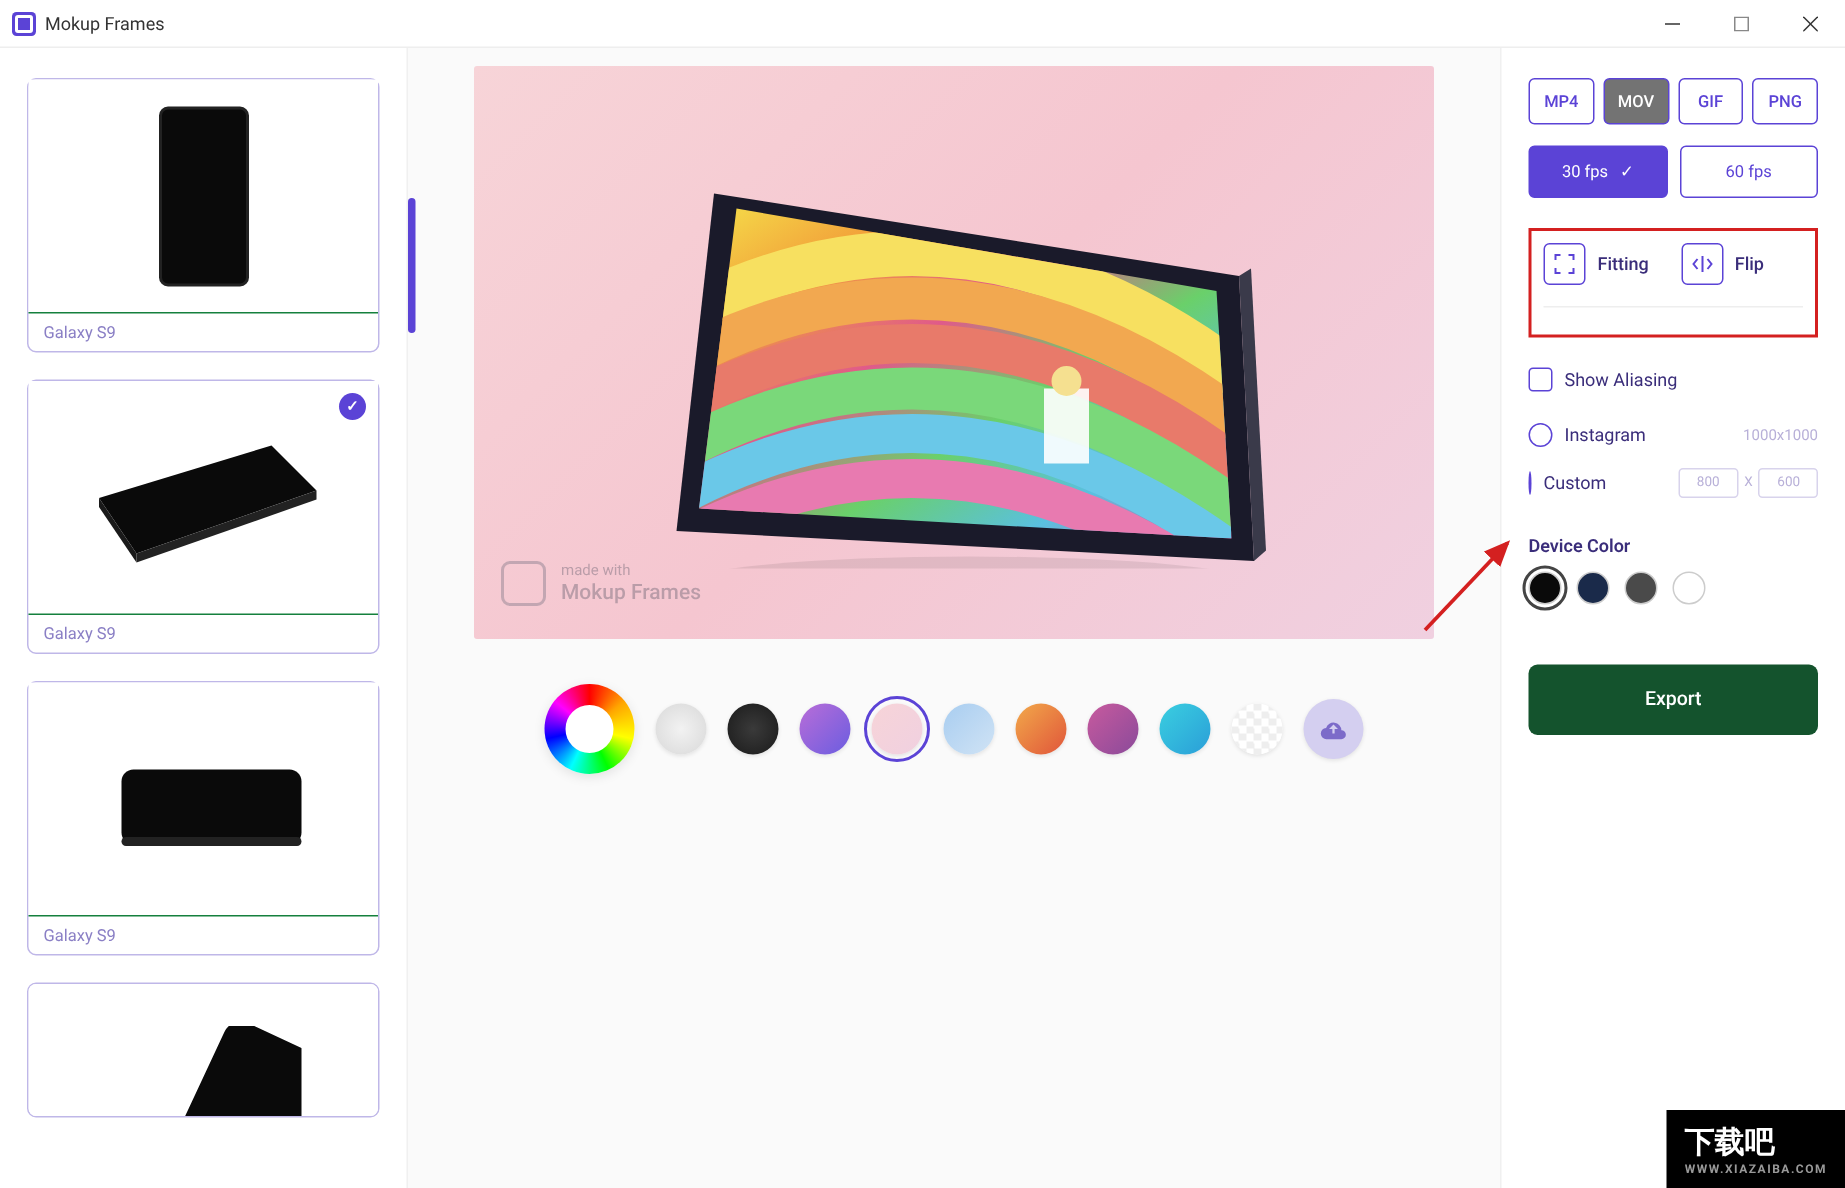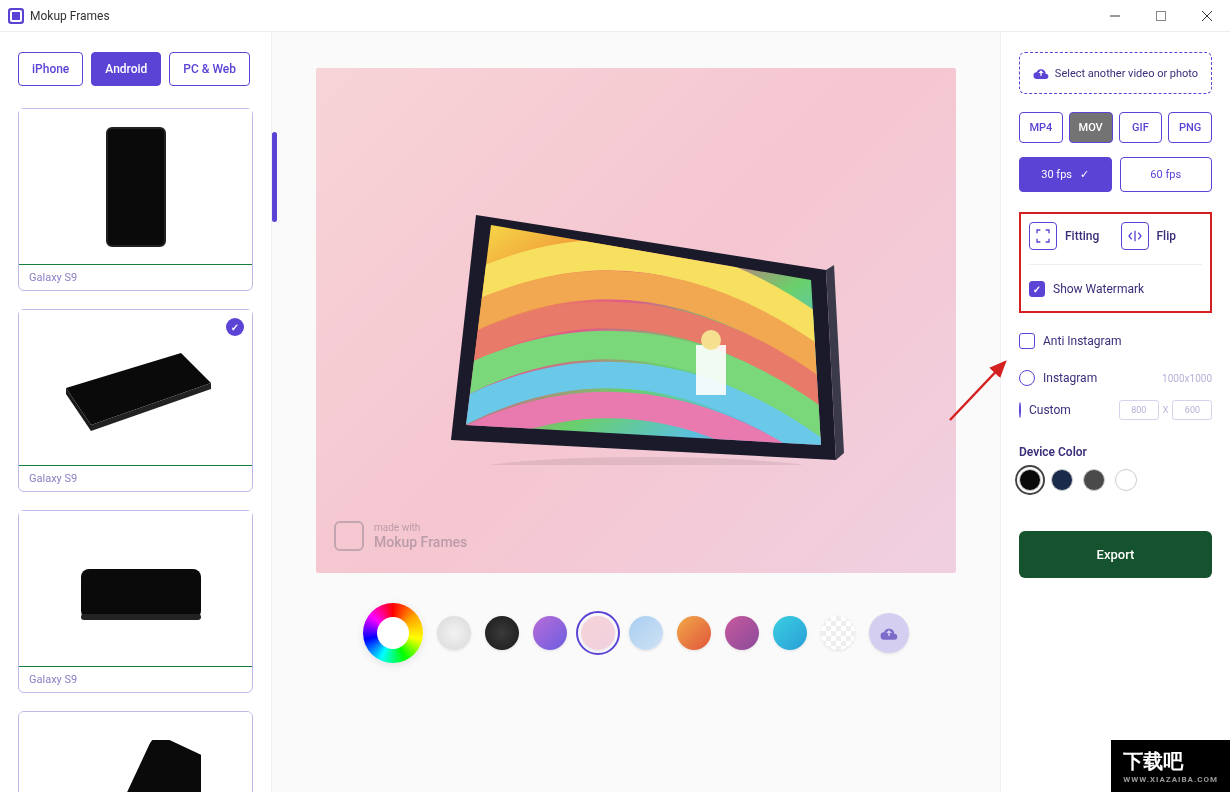--- a/index.html
+++ b/index.html
@@ -31,21 +31,21 @@
 
 .phone-front { width: 60px; height: 120px; background: #0a0a0a; border-radius: 6px; border: 2px solid #222; }
 .phone-angled { width: 170px; height: 90px; position: relative; }
 .phone-angled svg { width: 100%; height: 100%; }
 .phone-partial { width: 130px; height: 100px; position: relative; overflow: hidden; }
 .phone-partial::after { content: ""; position: absolute; top: 10px; left: 40px; width: 120px; height: 180px; background: #0a0a0a; border-radius: 12px; transform: rotate(25deg); }
 
 
 .canvas-area { flex: 1; background: #fafafa; display: flex; flex-direction: column; align-items: center; padding: 0 20px 20px; position: relative; }
 .drag-handle { position: absolute; left: 0; top: 100px; width: 5px; height: 90px; background: #5b43d6; border-radius: 3px; cursor: ew-resize; }
-.preview { width: 640px; height: 505px; background: linear-gradient(135deg, #f7d4d8 0%, #f5c6d0 50%, #f0d0e0 100%); border-radius: 2px; margin-top: 36px; position: relative; overflow: hidden; }
+.preview { width: 640px; height: 382px; background: linear-gradient(135deg, #f7d4d8 0%, #f5c6d0 50%, #f0d0e0 100%); border-radius: 2px; margin-top: 12px; position: relative; overflow: hidden; }
 .mock-phone { position: absolute; left: 50%; top: 50%; transform: translate(-50%, -55%); width: 480px; height: 320px; }
 .mock-phone svg { width: 100%; height: 100%; }
 .watermark { position: absolute; bottom: 22px; left: 18px; display: flex; align-items: center; gap: 10px; opacity: 0.55; }
 .watermark .wm-icon { width: 30px; height: 30px; border: 2px solid #9a8a98; border-radius: 6px; }
 .watermark .wm-text { font-size: 10px; color: #8a7a88; line-height: 1.2; }
 .watermark .wm-text b { font-size: 14px; font-weight: 500; display: block; }
 
 
 .colorbar { display: flex; align-items: center; gap: 14px; margin-top: 30px; }
 .color-wheel { width: 60px; height: 60px; border-radius: 50%; background: conic-gradient(red, orange, yellow, lime, cyan, blue, magenta, red); cursor: pointer; box-shadow: 0 2px 8px rgba(0,0,0,0.1); position: relative; }
@@ -126,25 +126,20 @@
           <line x1="0" y1="0" x2="10" y2="10" stroke="#333"></line>
           <line x1="10" y1="0" x2="0" y2="10" stroke="#333"></line>
         </svg>
       </div>
   </div>
 </div>
 
 <div class="app">
 
   <div class="sidebar">
-    <div class="tabs">
-      <div class="tab">iPhone</div>
-      <div class="tab active">Android</div>
-      <div class="tab">PC &amp; Web</div>
-    </div>
 
     <div class="device-card">
       <div class="device-preview">
           <div class="phone-front"></div>
         </div>
       <div class="device-label">Galaxy S9</div>
     </div>
 
     <div class="device-card">
       <div class="device-check"></div>
@@ -232,26 +227,20 @@
       <div class="swatch" style="background:repeating-conic-gradient(#eee 0 25%, #fff 0 50%) 0 0/10px 10px"></div>
       <div class="swatch upload">
           <svg viewBox="0 0 24 24">
             <path d="M19 13a7 7 0 0 0-13.6-2A5 5 0 0 0 6 21h13a4 4 0 0 0 0-8zM12 8l4 4h-3v4h-2v-4H8l4-4z"></path>
           </svg>
         </div>
     </div>
   </div>
 
   <div class="rightpanel">
-    <div class="select-file">
-      <svg viewBox="0 0 24 24">
-          <path d="M19 13a7 7 0 0 0-13.6-2A5 5 0 0 0 6 21h13a4 4 0 0 0 0-8zM12 8l4 4h-3v4h-2v-4H8l4-4z"></path>
-        </svg>
-      <span>Select another video or photo</span>
-    </div>
 
     <div class="format-row">
       <div class="fmt-btn">MP4</div>
       <div class="fmt-btn active">MOV</div>
       <div class="fmt-btn">GIF</div>
       <div class="fmt-btn">PNG</div>
     </div>
 
     <div class="fps-row">
       <div class="fps-btn active">30 fps</div>
@@ -270,29 +259,25 @@
         </div>
         <div class="ff-btn">
           <div class="ff-icon">
               <svg viewBox="0 0 24 24">
                 <path d="M7 7l-4 5 4 5M17 7l4 5-4 5M12 4v16"></path>
               </svg>
             </div>
           <span class="ff-label">Flip</span>
         </div>
       </div>
-      <div class="check-row">
-        <div class="checkbox checked"></div>
-        <span>Show Watermark</span>
-      </div>
     </div>
 
     <div class="aa-row">
       <div class="aa-check"></div>
-      <span>Anti Instagram</span>
+      <span>Show Aliasing</span>
     </div>
 
     <div class="size-row">
       <div class="radio"></div>
       <span class="size-label">Instagram</span>
       <span class="size-dim">1000x1000</span>
     </div>
     <div class="size-row">
       <div class="radio"></div>
       <span class="size-label">Custom</span>

